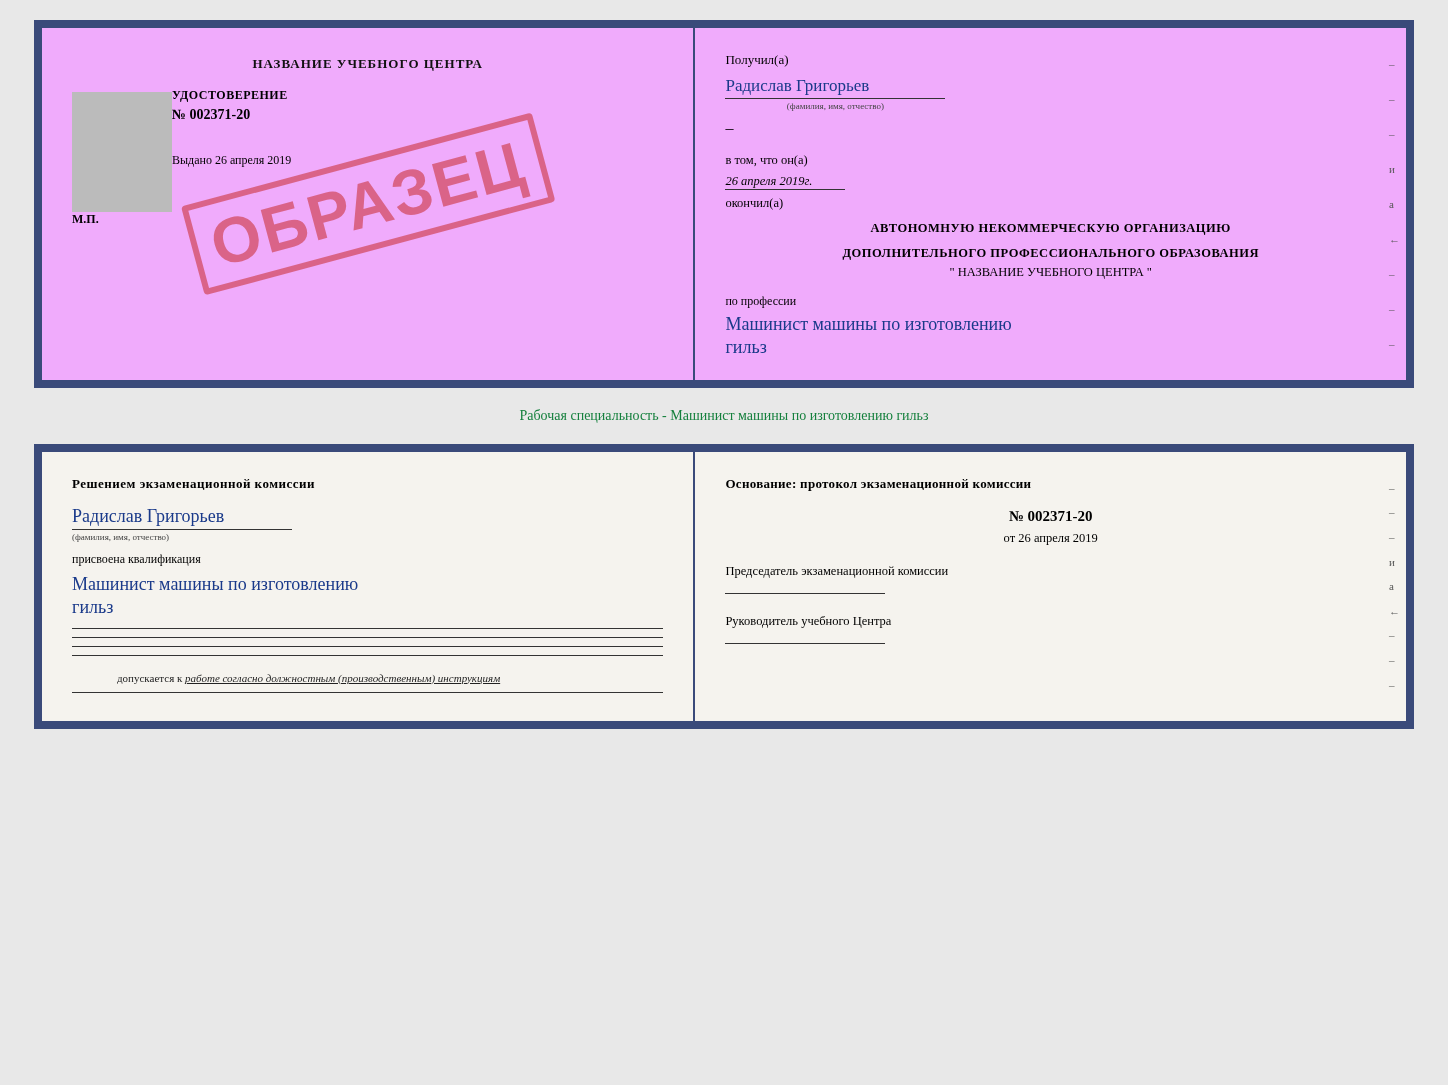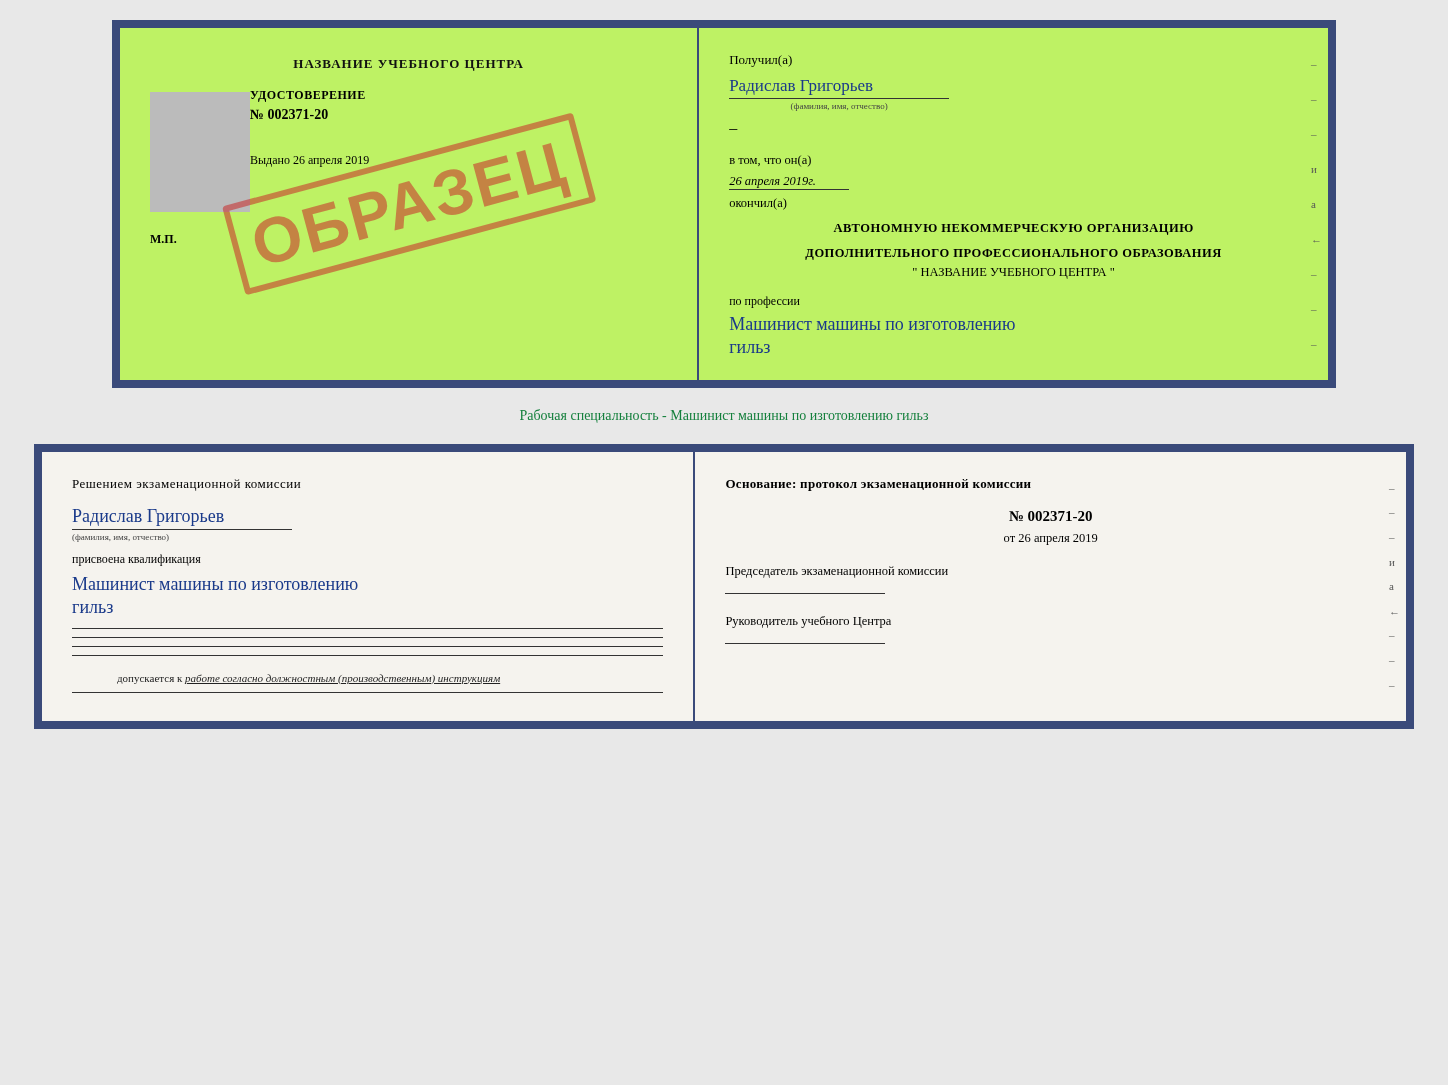--- a/index.html
+++ b/index.html
@@ -9,23 +9,23 @@
       width: 1448px;
       min-height: 1085px;
       display: flex;
       flex-direction: column;
       align-items: center;
       padding: 20px;
       gap: 16px;
     }
 
     .document-card {
-      background: #bef264;
+      background: #f0abfc;
       border: 8px solid #3a4a7a;
-      width: 1224px;
+      width: 1380px;
       display: flex;
       position: relative;
       overflow: hidden;
     }
 
     
     .left-panel {
       flex: 1;
       padding: 28px 30px 20px 30px;
       position: relative;
@@ -94,21 +94,20 @@
       white-space: nowrap;
       text-transform: uppercase;
       font-family: Arial, sans-serif;
       line-height: 1;
       border-radius: 4px;
       z-index: 10;
     }
 
     .mp-label {
       font-size: 12px;
-      margin-top: 20px;
       font-weight: bold;
     }
 
     
     .right-panel {
       flex: 1.1;
       padding: 24px 30px 20px 30px;
       position: relative;
     }
 
@@ -228,21 +227,21 @@
     }
 
     .bottom-right {
       flex: 1.1;
       padding: 24px 30px 20px 30px;
       position: relative;
     }
 
     .b-title {
       font-size: 13px;
-      font-weight: normal;
+      font-weight: bold;
       margin-bottom: 14px;
       letter-spacing: 0.5px;
     }
 
     .b-name {
       font-family: 'Palatino Linotype', Palatino, serif;
       font-size: 18px;
       color: #1a3a8a;
       border-bottom: 1px solid #333;
       display: inline-block;

